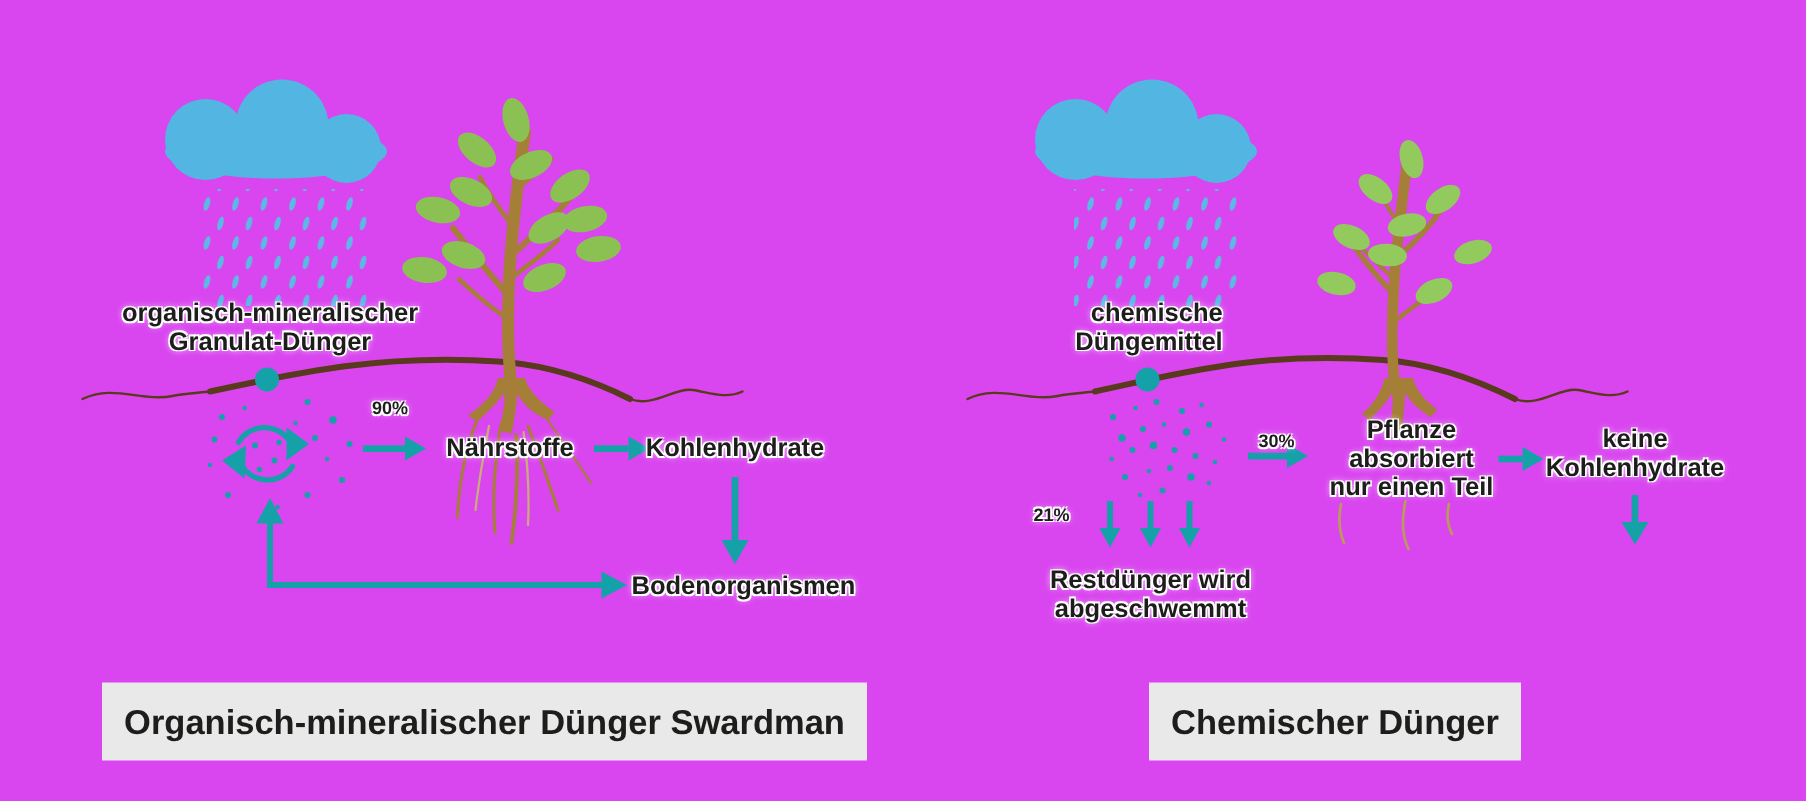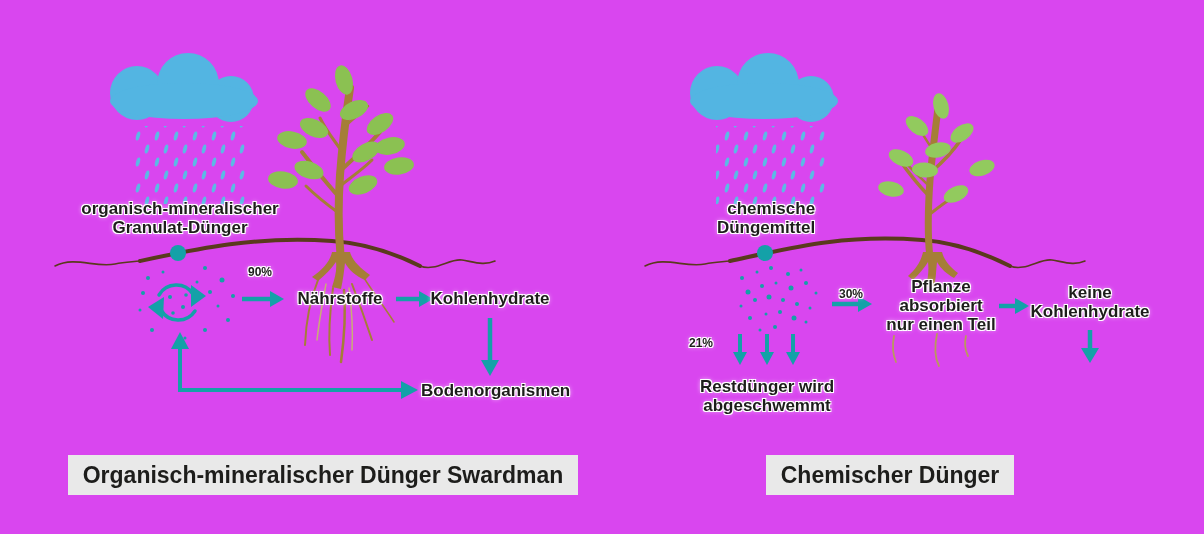--- a/index.html
+++ b/index.html
@@ -10,21 +10,21 @@
   .art{position:absolute;left:0;top:0;}
   .lbl{
     position:absolute;font-weight:700;font-size:17px;line-height:1.12;
     text-align:center;white-space:pre-line;color:#1d1d1b;
     text-shadow:-1px -1px 0 #fff,1px -1px 0 #fff,-1px 1px 0 #fff,1px 1px 0 #fff,0 0 5px #fff;
   }
   .lbl.center{transform:translateX(-50%);}
   .pct{font-size:12px;}
   .caption{
     position:absolute;background:#e9e9e9;display:flex;align-items:center;justify-content:center;
-    font-weight:700;font-size:23px;color:#1d1d1b;height:40px;
+    font-weight:700;font-size:23px;color:#1d1d1b;height:52px;
   }
 </style>
 </head>
 <body>
 
 <div class="canvas">
 
   <svg class="art" width="1204" height="534" viewBox="0 0 1204 534">
     <defs>
       <pattern id="rainPat" width="19" height="26" patternUnits="userSpaceOnUse">

